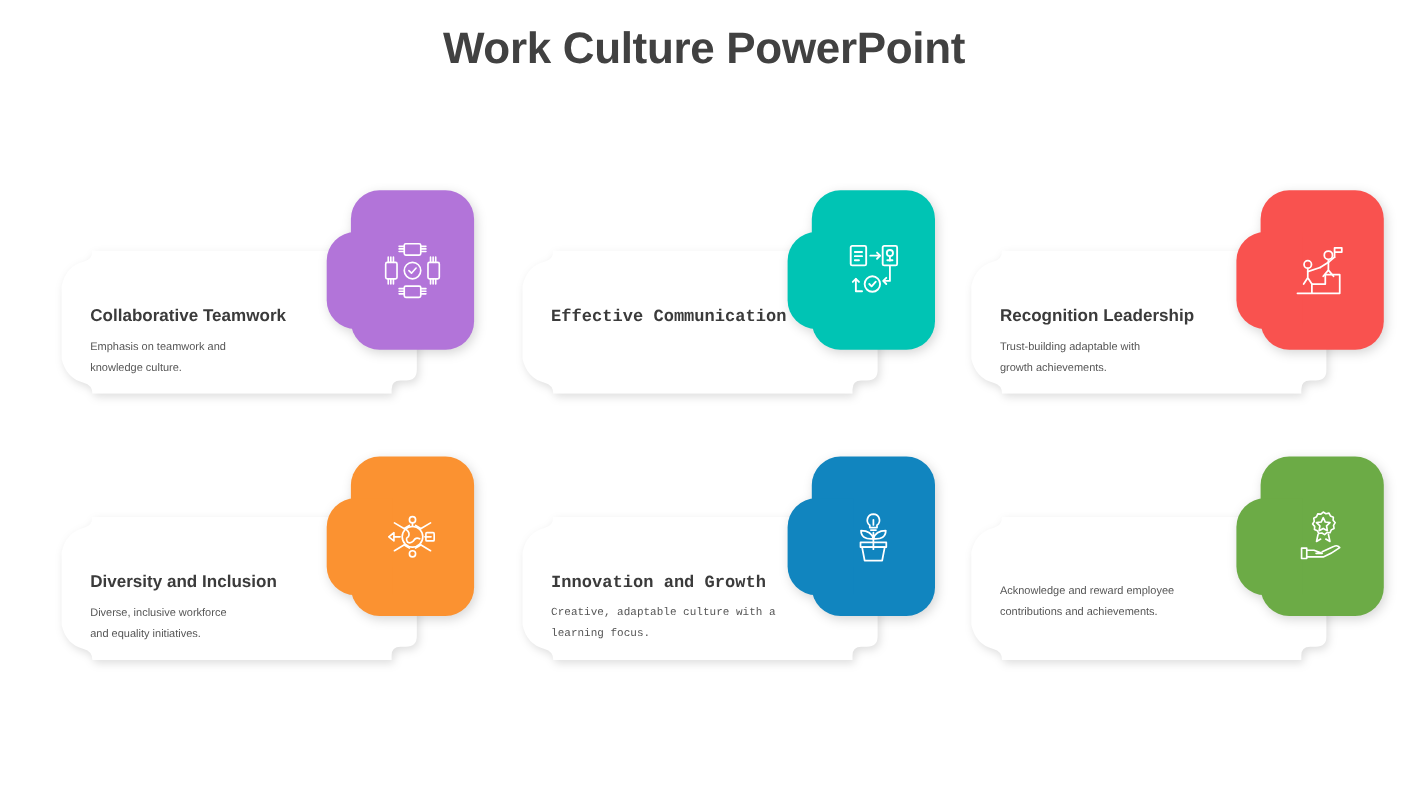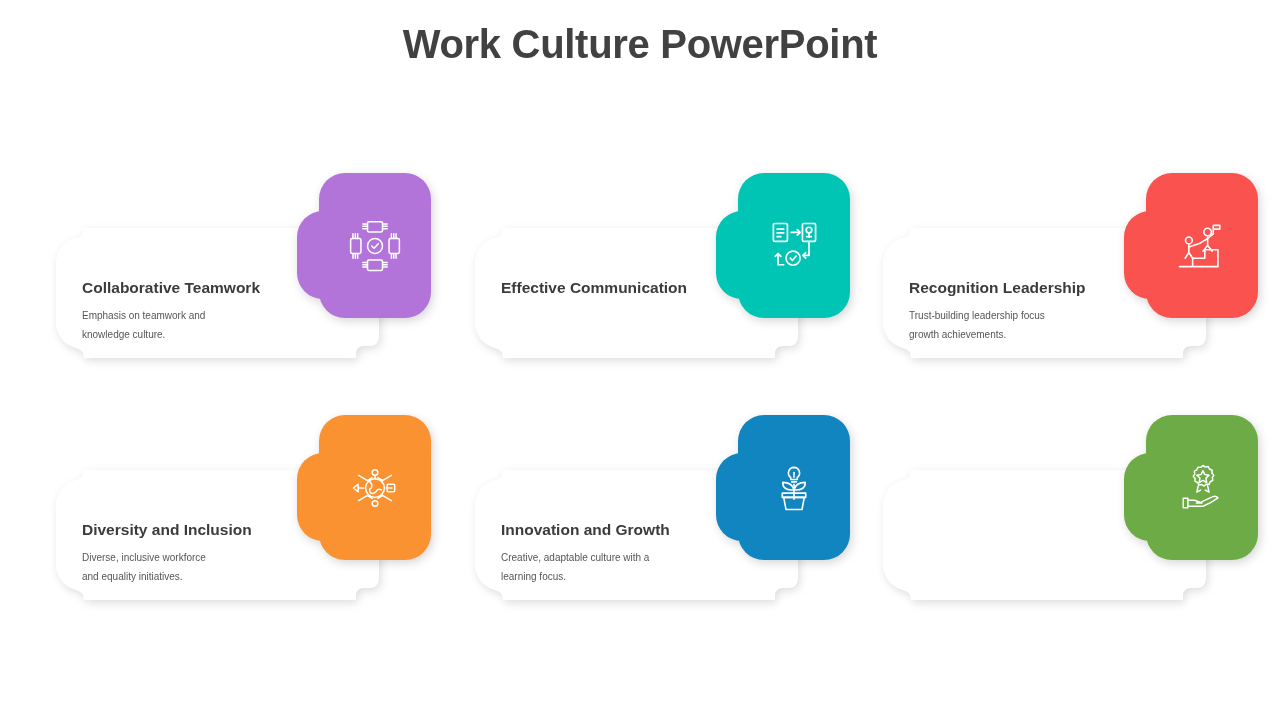--- a/index.html
+++ b/index.html
@@ -93,21 +93,21 @@
     border-radius: 26px 0 0 26px;
     background: inherit;
     z-index: -1;
   }
   .icon-tile svg { display: block; }
 
   
   .r1 { top: 228px; }
   .r2 { top: 470px; }
   .c1 { left: 24px; }
-  .c2 { left: 443px; }
+  .c2 { left: 443px; font-family: Liberation Mono, monospace; }
   .c3 { left: 851px; }
 </style>
 </head>
 <body>
 
 <div class="slide">
 
   <div class="slide-title">Work Culture PowerPoint</div>
 
   <div class="card r1 c1">
@@ -173,21 +173,21 @@
 
   <div class="card r1 c3">
     <div class="card-panel">
       <svg width="355" height="130" viewBox="0 0 355 130" xmlns="http://www.w3.org/2000/svg">
         <path fill="#ffffff" d="M 60 0 L 345 0 Q 355 0 355 10 L 355 108 Q 355 118 345 118 L 340 118 Q 332 118 332 126 L 332 130 L 60 130 Q 60 122 52 120 Q 36 116 32 98 L 32 32 Q 36 14 52 10 Q 60 8 60 0 Z"></path>
       </svg>
     </div>
     <div class="card-text">
       <div class="card-title">Recognition Leadership</div>
       <div class="card-desc">
-        <span>Trust-building leadership focus</span><br>
+        <span>Trust-building adaptable with</span><br>
         <span>growth achievements.</span>
       </div>
     </div>
     <div class="icon-tile" style="background:#f9524f">
       <svg width="60" height="60" viewBox="0 0 64 64" fill="none" stroke="#ffffff" stroke-width="1.7" stroke-linecap="round" stroke-linejoin="round">
         <path d="M8 54 l14 0 l0 -9 l13 0 l0 -9 l14 0 l0 18 Z"></path>
         <circle cx="18" cy="26" r="3.6"></circle>
         <path d="M18 30 l0 9 M18 39 l-4 6 M18 39 l4 6"></path>
         <path d="M18 33 l12 -4"></path>
         <circle cx="38" cy="17" r="4"></circle>
@@ -257,20 +257,24 @@
     </div>
   </div>
 
   <div class="card r2 c3">
     <div class="card-panel">
       <svg width="355" height="130" viewBox="0 0 355 130" xmlns="http://www.w3.org/2000/svg">
         <path fill="#ffffff" d="M 60 0 L 345 0 Q 355 0 355 10 L 355 108 Q 355 118 345 118 L 340 118 Q 332 118 332 126 L 332 130 L 60 130 Q 60 122 52 120 Q 36 116 32 98 L 32 32 Q 36 14 52 10 Q 60 8 60 0 Z"></path>
       </svg>
     </div>
     <div class="card-text">
+      <div class="card-desc">
+        <span>Acknowledge and reward employee</span><br>
+        <span>contributions and achievements.</span>
+      </div>
     </div>
     <div class="icon-tile" style="background:#6cab46">
       <svg width="60" height="60" viewBox="0 0 64 64" fill="none" stroke="#ffffff" stroke-width="1.6" stroke-linecap="round" stroke-linejoin="round">
         <path d="M33 8 l2.6 1.6 l3-0.5 l1.4 2.7 l2.8 1.2 l-0.2 3 l2 2.3 l-1.6 2.6 l0.5 3 l-2.7 1.4 l-1.2 2.8 l-3 -0.2 l-2.3 2 l-2.6 -1.6 l-3 0.5 l-1.4 -2.7 l-2.8 -1.2 l0.2 -3 l-2 -2.3 l1.6 -2.6 l-0.5 -3 l2.7 -1.4 l1.2 -2.8 l3 0.2 Z"></path>
         <path d="M33 13.5 l2 4.2 l4.6 0.6 l-3.4 3.2 l0.8 4.6 l-4 -2.2 l-4 2.2 l0.8 -4.6 l-3.4 -3.2 l4.6 -0.6 Z"></path>
         <path d="M28 29.5 l-1.5 7 l4 -2.3 M38 29.5 l1.5 7 l-4 -2.3"></path>
         <path d="M12 43 l5 0 l0 10 l-5 0 Z"></path>
         <path d="M17 45 l7 0 l8 3 l-6 0"></path>
         <path d="M17 51.5 l16 0 q8 -3 16 -9 q-2.5 -3 -6 -1 l-11 5"></path>
       </svg>

